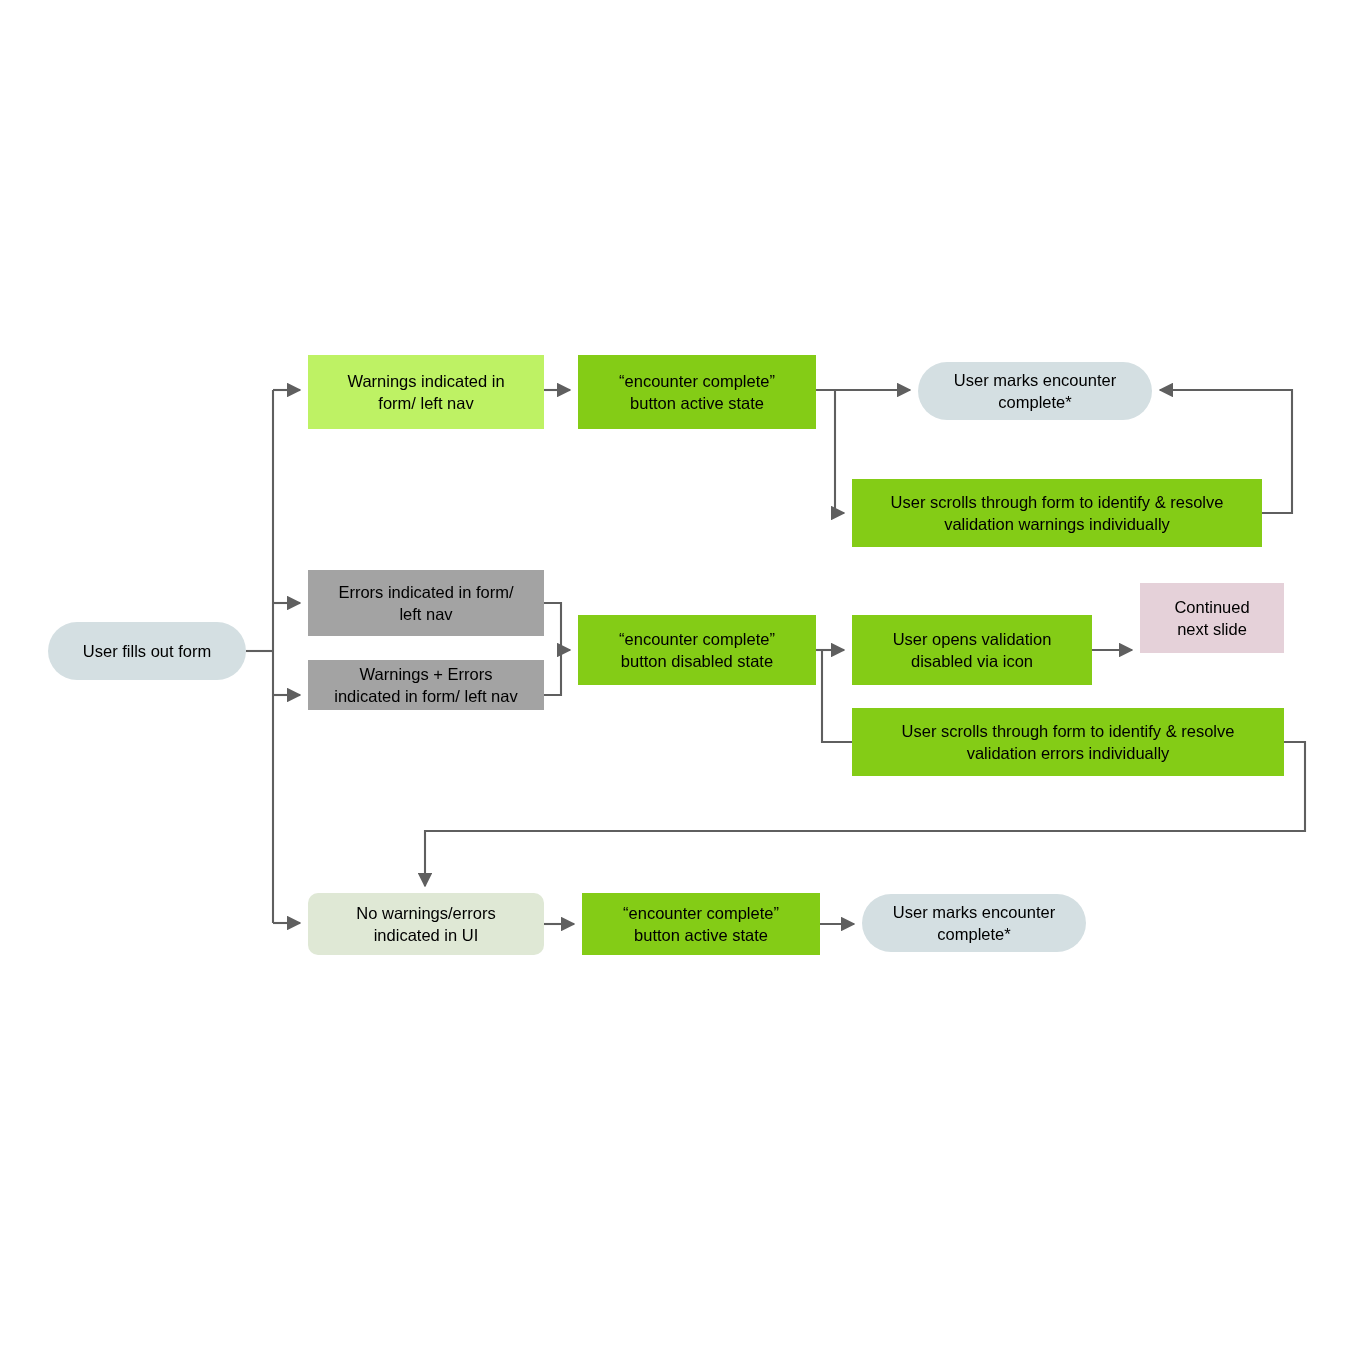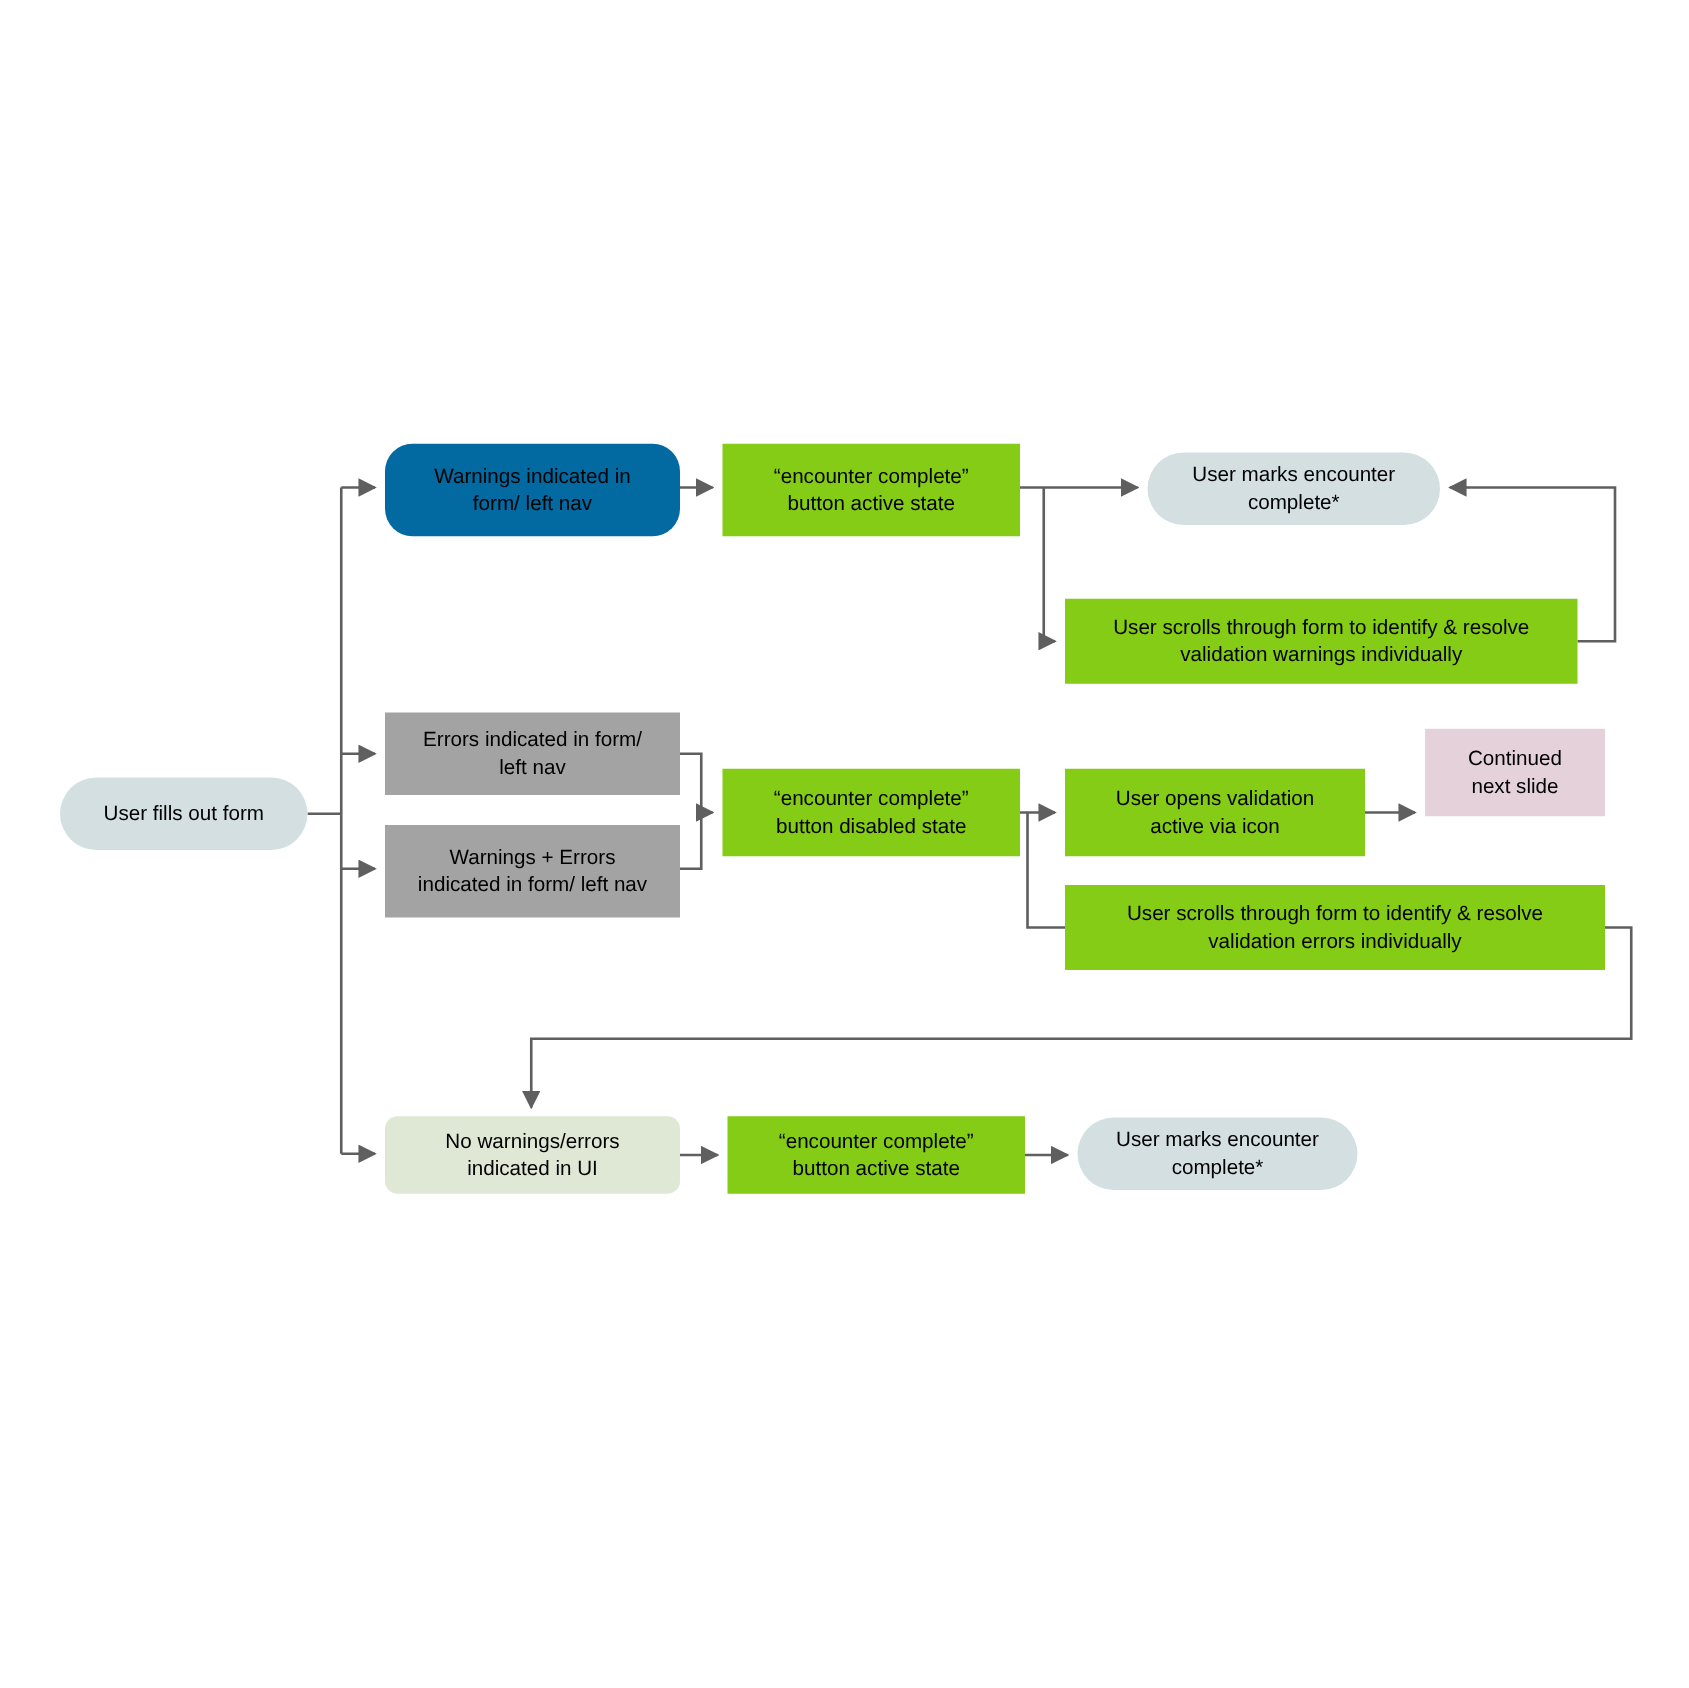--- a/index.html
+++ b/index.html
@@ -36,21 +36,21 @@
     box-sizing: border-box;
     font-size: 16.5px;
     line-height: 1.35;
     color: #000000;
     padding: 4px 10px;
     white-space: pre-line;
   }
   .rect { border-radius: 0; }
   .oval { border-radius: 999px; }
   .n-gray   { background: #84cc16; }
-  .n-yellow { background: #0369a1; border-radius: 22px; }
+  .n-yellow { background: #bef264; }
   .n-peach  { background: #a3a3a3; }
   .n-green  { background: #dfe8d5; border-radius: 10px; }
   .n-pink   { background: #e5d1d9; }
   .n-blue   { background: #d4dfe2; }
 </style>
 </head>
 <body>
 
 <div id="canvas">
 
@@ -98,28 +98,28 @@
 
   <div class="node oval n-blue" style="left:918px;top:362px;width:234px;height:58px;">User marks encounter
 complete*</div>
 
   <div class="node rect n-gray" style="left:852px;top:479px;width:410px;height:68px;">User scrolls through form to identify &amp; resolve
 validation warnings individually</div>
 
   <div class="node rect n-peach" style="left:308px;top:570px;width:236px;height:66px;">Errors indicated in form/
 left nav</div>
 
-  <div class="node rect n-peach" style="left:308px;top:660px;width:236px;height:74px;">Warnings + Errors
+  <div class="node rect n-peach" style="left:308px;top:660px;width:236px;height:50px;">Warnings + Errors
 indicated in form/ left nav</div>
 
   <div class="node rect n-gray" style="left:578px;top:615px;width:238px;height:70px;">“encounter complete”
 button disabled state</div>
 
   <div class="node rect n-gray" style="left:852px;top:615px;width:240px;height:70px;">User opens validation
-active via icon</div>
+disabled via icon</div>
 
   <div class="node rect n-pink" style="left:1140px;top:583px;width:144px;height:70px;">Continued
 next slide</div>
 
   <div class="node rect n-gray" style="left:852px;top:708px;width:432px;height:68px;">User scrolls through form to identify &amp; resolve
 validation errors individually</div>
 
   <div class="node rect n-green" style="left:308px;top:893px;width:236px;height:62px;">No warnings/errors
 indicated in UI</div>
 

